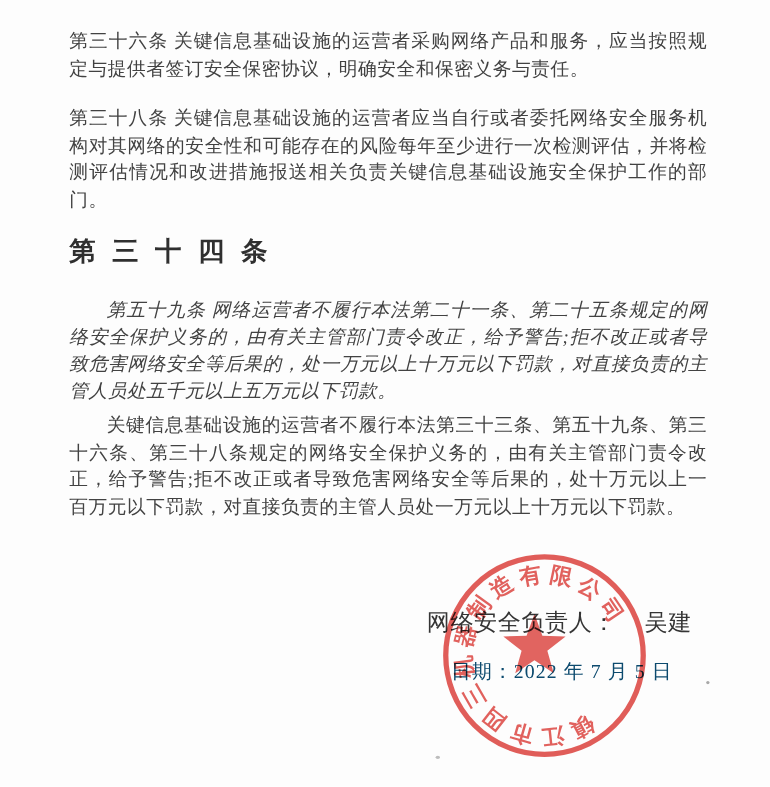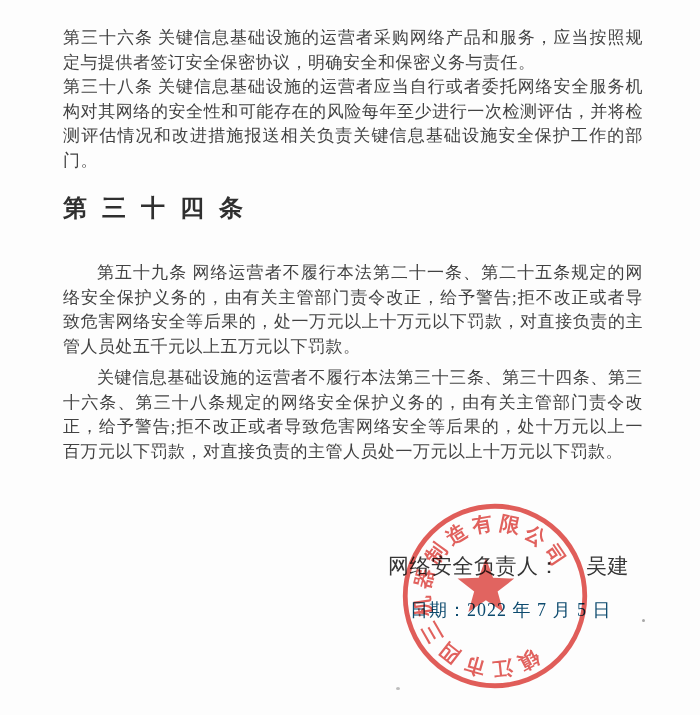--- a/index.html
+++ b/index.html
@@ -18,23 +18,23 @@
     color: #3d3d3d;
   }
   p.body-para {
     margin: 0;
     font-size: 17px;
     line-height: 24.5px;
     letter-spacing: 0.5px;
     text-align: justify;
     color: #424242;
   }
-  p.gap-after-first { }
+  p.gap-after-first { margin-top: 21px; }
   p.first-indent { text-indent: 2em; }
-  p.p59 { margin-top: 38px; }
+  p.p59 { margin-top: 26px; font-style: italic; }
   p.p-cii { margin-top: 7px; }
   h2.section-heading {
     margin: 20px 0 0 0;
     font-size: 24px;
     line-height: 30px;
     font-weight: bold;
     letter-spacing: 15px;
     color: #2f2f2f;
     font-family: "Liberation Sans", sans-serif;
   }
@@ -78,21 +78,21 @@
 <div class="page">
 
   <p class="body-para">第三十六条 关键信息基础设施的运营者采购网络产品和服务，应当按照规定与提供者签订安全保密协议，明确安全和保密义务与责任。</p>
 
   <p class="body-para gap-after-first">第三十八条 关键信息基础设施的运营者应当自行或者委托网络安全服务机构对其网络的安全性和可能存在的风险每年至少进行一次检测评估，并将检测评估情况和改进措施报送相关负责关键信息基础设施安全保护工作的部门。</p>
 
   <h2 class="section-heading">第三十四条</h2>
 
   <p class="body-para first-indent p59">第五十九条 网络运营者不履行本法第二十一条、第二十五条规定的网络安全保护义务的，由有关主管部门责令改正，给予警告;拒不改正或者导致危害网络安全等后果的，处一万元以上十万元以下罚款，对直接负责的主管人员处五千元以上五万元以下罚款。</p>
 
-  <p class="body-para first-indent p-cii">关键信息基础设施的运营者不履行本法第三十三条、第三十四条、第三十六条、第三十八条规定的网络安全保护义务的，由有关主管部门责令改正，给予警告;拒不改正或者导致危害网络安全等后果的，处十万元以上一百万元以下罚款，对直接负责的主管人员处一万元以上十万元以下罚款。</p>
+  <p class="body-para first-indent p-cii">关键信息基础设施的运营者不履行本法第三十三条、第五十九条、第三十六条、第三十八条规定的网络安全保护义务的，由有关主管部门责令改正，给予警告;拒不改正或者导致危害网络安全等后果的，处十万元以上一百万元以下罚款，对直接负责的主管人员处一万元以上十万元以下罚款。</p>
 
   <div class="sig-line">
     <span>网络安全负责人：</span><span class="sig-name">吴建</span>
   </div>
 
   <div class="date-line">
     <span>日期：</span><span>2022 年 7 月 5 日</span>
   </div>
 
   <svg class="stamp" viewBox="0 0 200 200" xmlns="http://www.w3.org/2000/svg">

